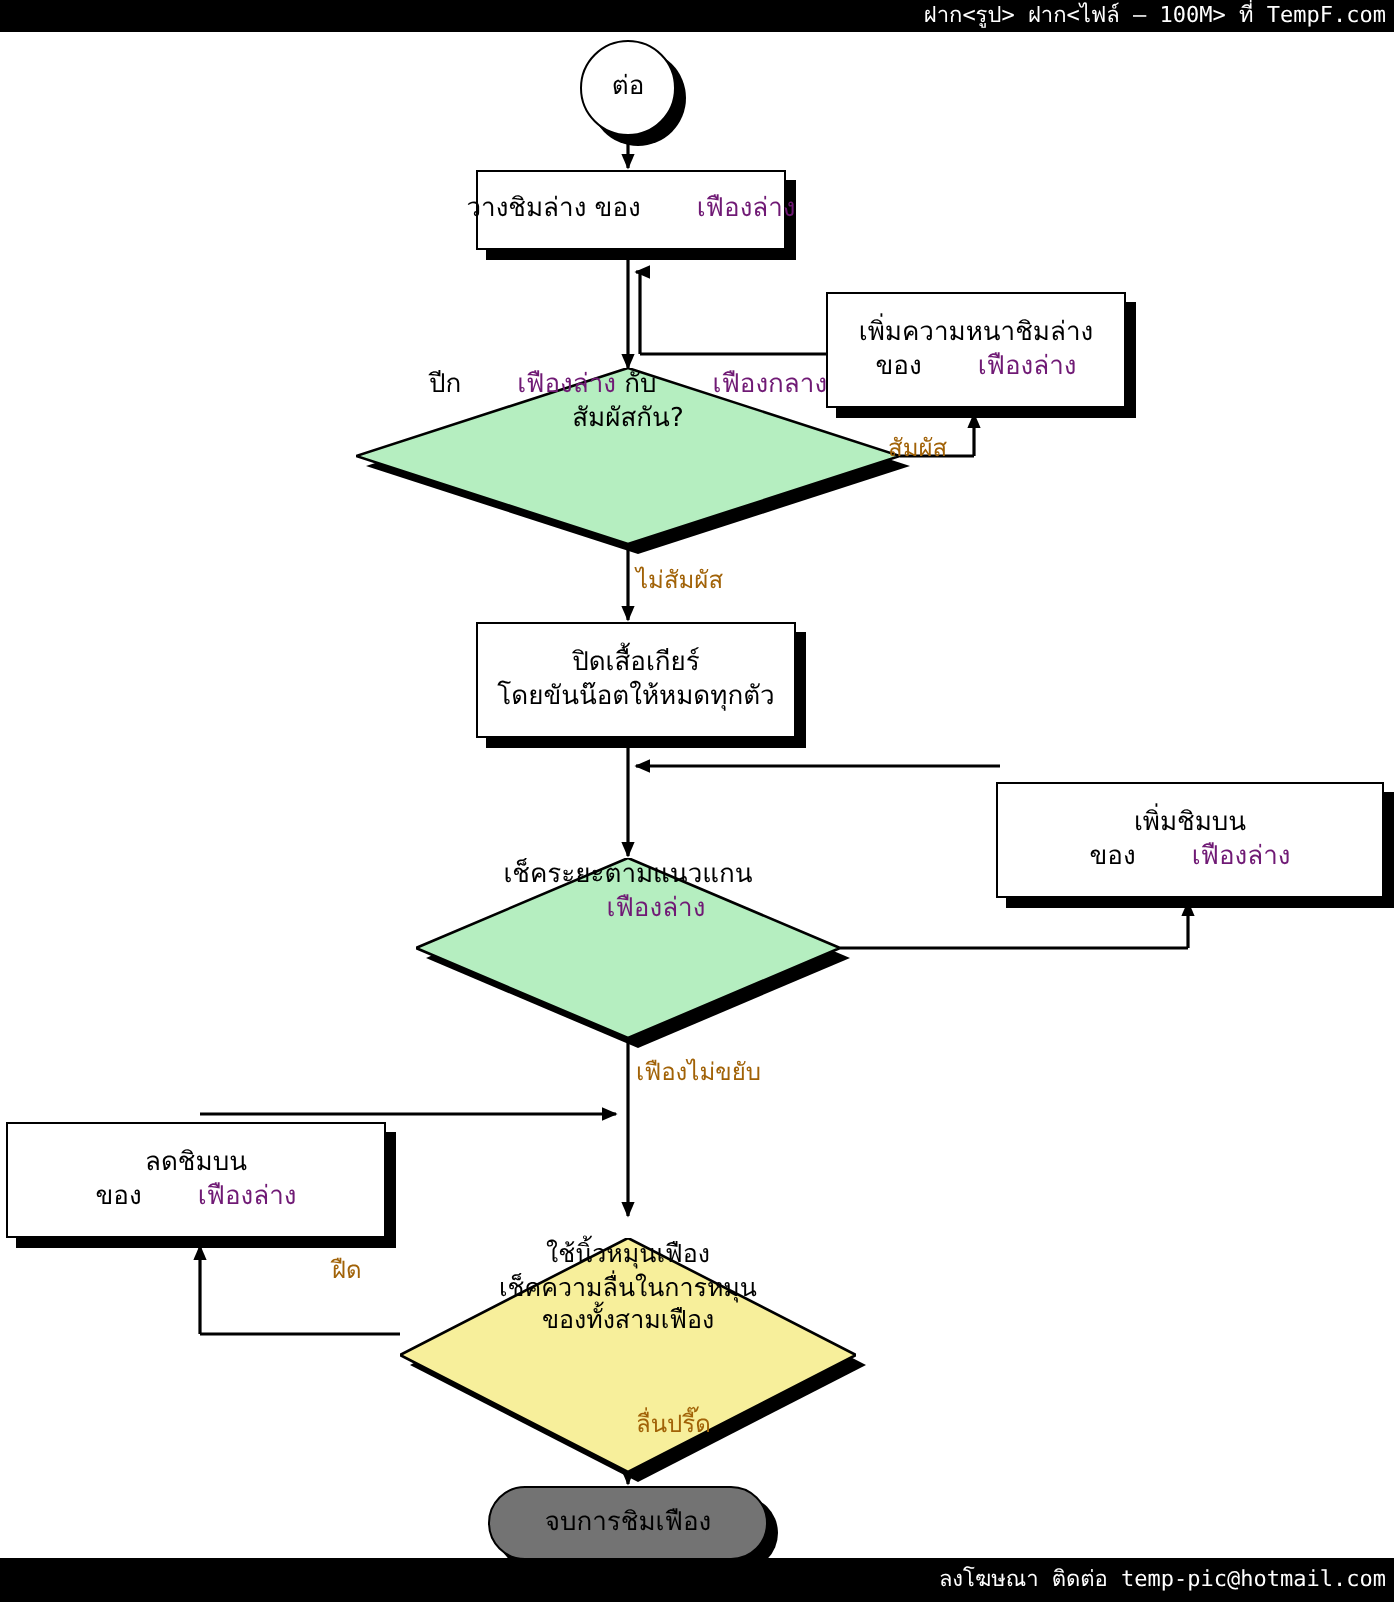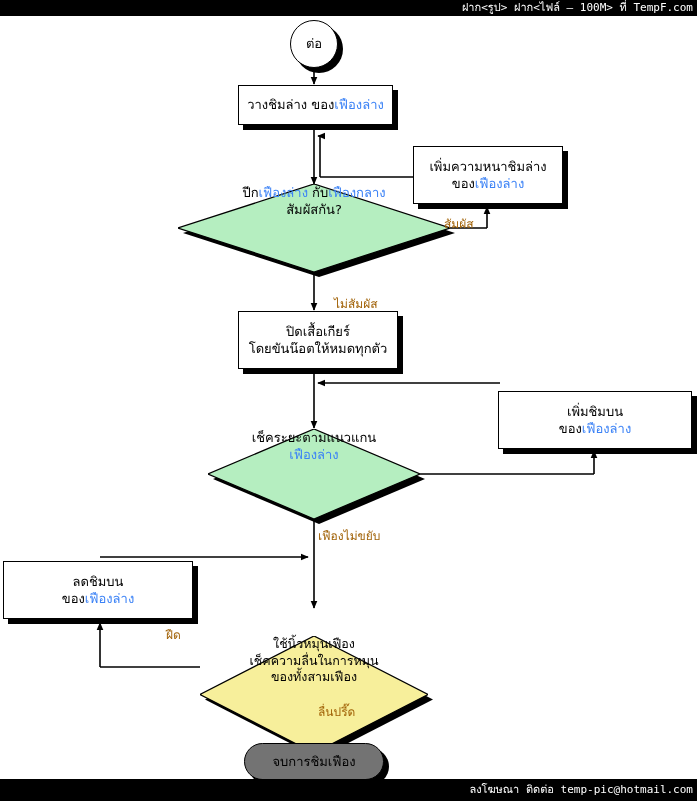--- a/index.html
+++ b/index.html
@@ -44,21 +44,21 @@
   }
 
   
   .ntext {
     text-align: center;
     line-height: 1.32;
     font-size: 13px;
     color: #000000;
     white-space: nowrap;
   }
-  .red { color: #3b82f6; }
+  .red { color: #701a75; padding-left: 28px; }
 
   
   .circ-wrap { position: absolute; }
   .circ-shadow {
     position: absolute;
     left: 5px; top: 5px;
     width: 48px; height: 48px;
     border-radius: 50%;
     background: #000000;
   }
@@ -266,21 +266,21 @@
   <div class="box-wrap" style="left:3px; top:561px; width:190px; height:58px;">
     <div class="box-shadow"></div>
     <div class="box">
       <div class="ntext">
         <div><span>ลดชิมบน</span></div>
         <div><span>ของ</span><span class="red">เฟืองล่าง</span></div>
       </div>
     </div>
   </div>
 
-  <div class="dia-wrap" style="left:200px; top:636px; width:228px; height:117px;">
+  <div class="dia-wrap" style="left:200px; top:619px; width:228px; height:117px;">
     <svg class="dia-shadow" viewBox="0 0 228 117" preserveAspectRatio="none">
       <polygon points="114,0 228,58.5 114,117 0,58.5" fill="#000000"></polygon>
     </svg>
     <svg class="dia-fill" viewBox="0 0 228 117" preserveAspectRatio="none">
       <polygon points="114,0 228,58.5 114,117 0,58.5" fill="#f7ef9b" stroke="#000000" stroke-width="1.3"></polygon>
     </svg>
     <div class="dia-label">
       <div class="ntext" style="font-size:12.5px;">
         <div><span>ใช้นิ้วหมุนเฟือง</span></div>
         <div><span>เช็คความลื่นในการหมุน</span></div>
@@ -293,21 +293,21 @@
     <div class="term-shadow"></div>
     <div class="term" style="background:#737373;">
       <div class="ntext">
         <div><span>จบการชิมเฟือง</span></div>
       </div>
     </div>
   </div>
 
   <div class="edge-label" style="left:444px; top:214px;">สัมผัส</div>
 
-  <div class="edge-label" style="left:318px; top:294px;margin-left:16px;">ไม่สัมผัส</div>
+  <div class="edge-label" style="left:318px; top:280px;">ไม่สัมผัส</div>
 
 
   <div class="edge-label" style="left:318px; top:526px;">เฟืองไม่ขยับ</div>
 
   <div class="edge-label" style="left:166px; top:625px;">ฝืด</div>
 
   <div class="edge-label" style="left:318px; top:702px;">ลื่นปรี๊ด</div>
 
   <div class="adbar" id="bottombar">ลงโฆษณา ติดต่อ  temp-pic@hotmail.com</div>
 

